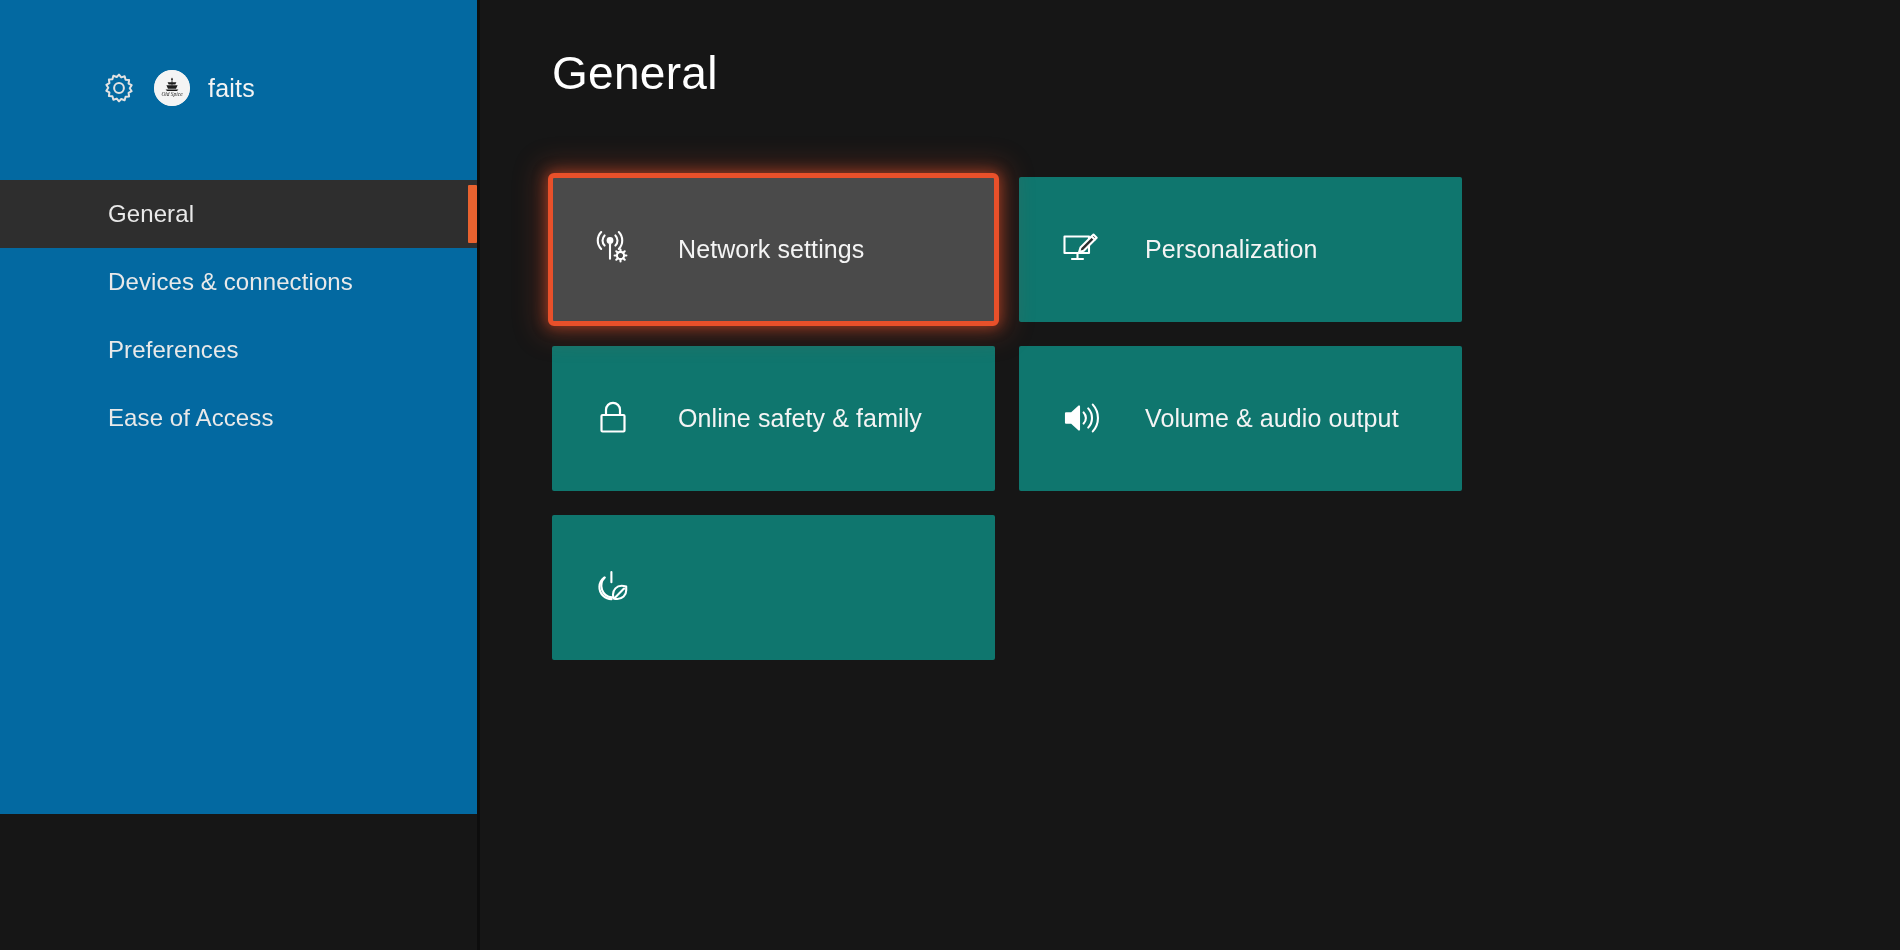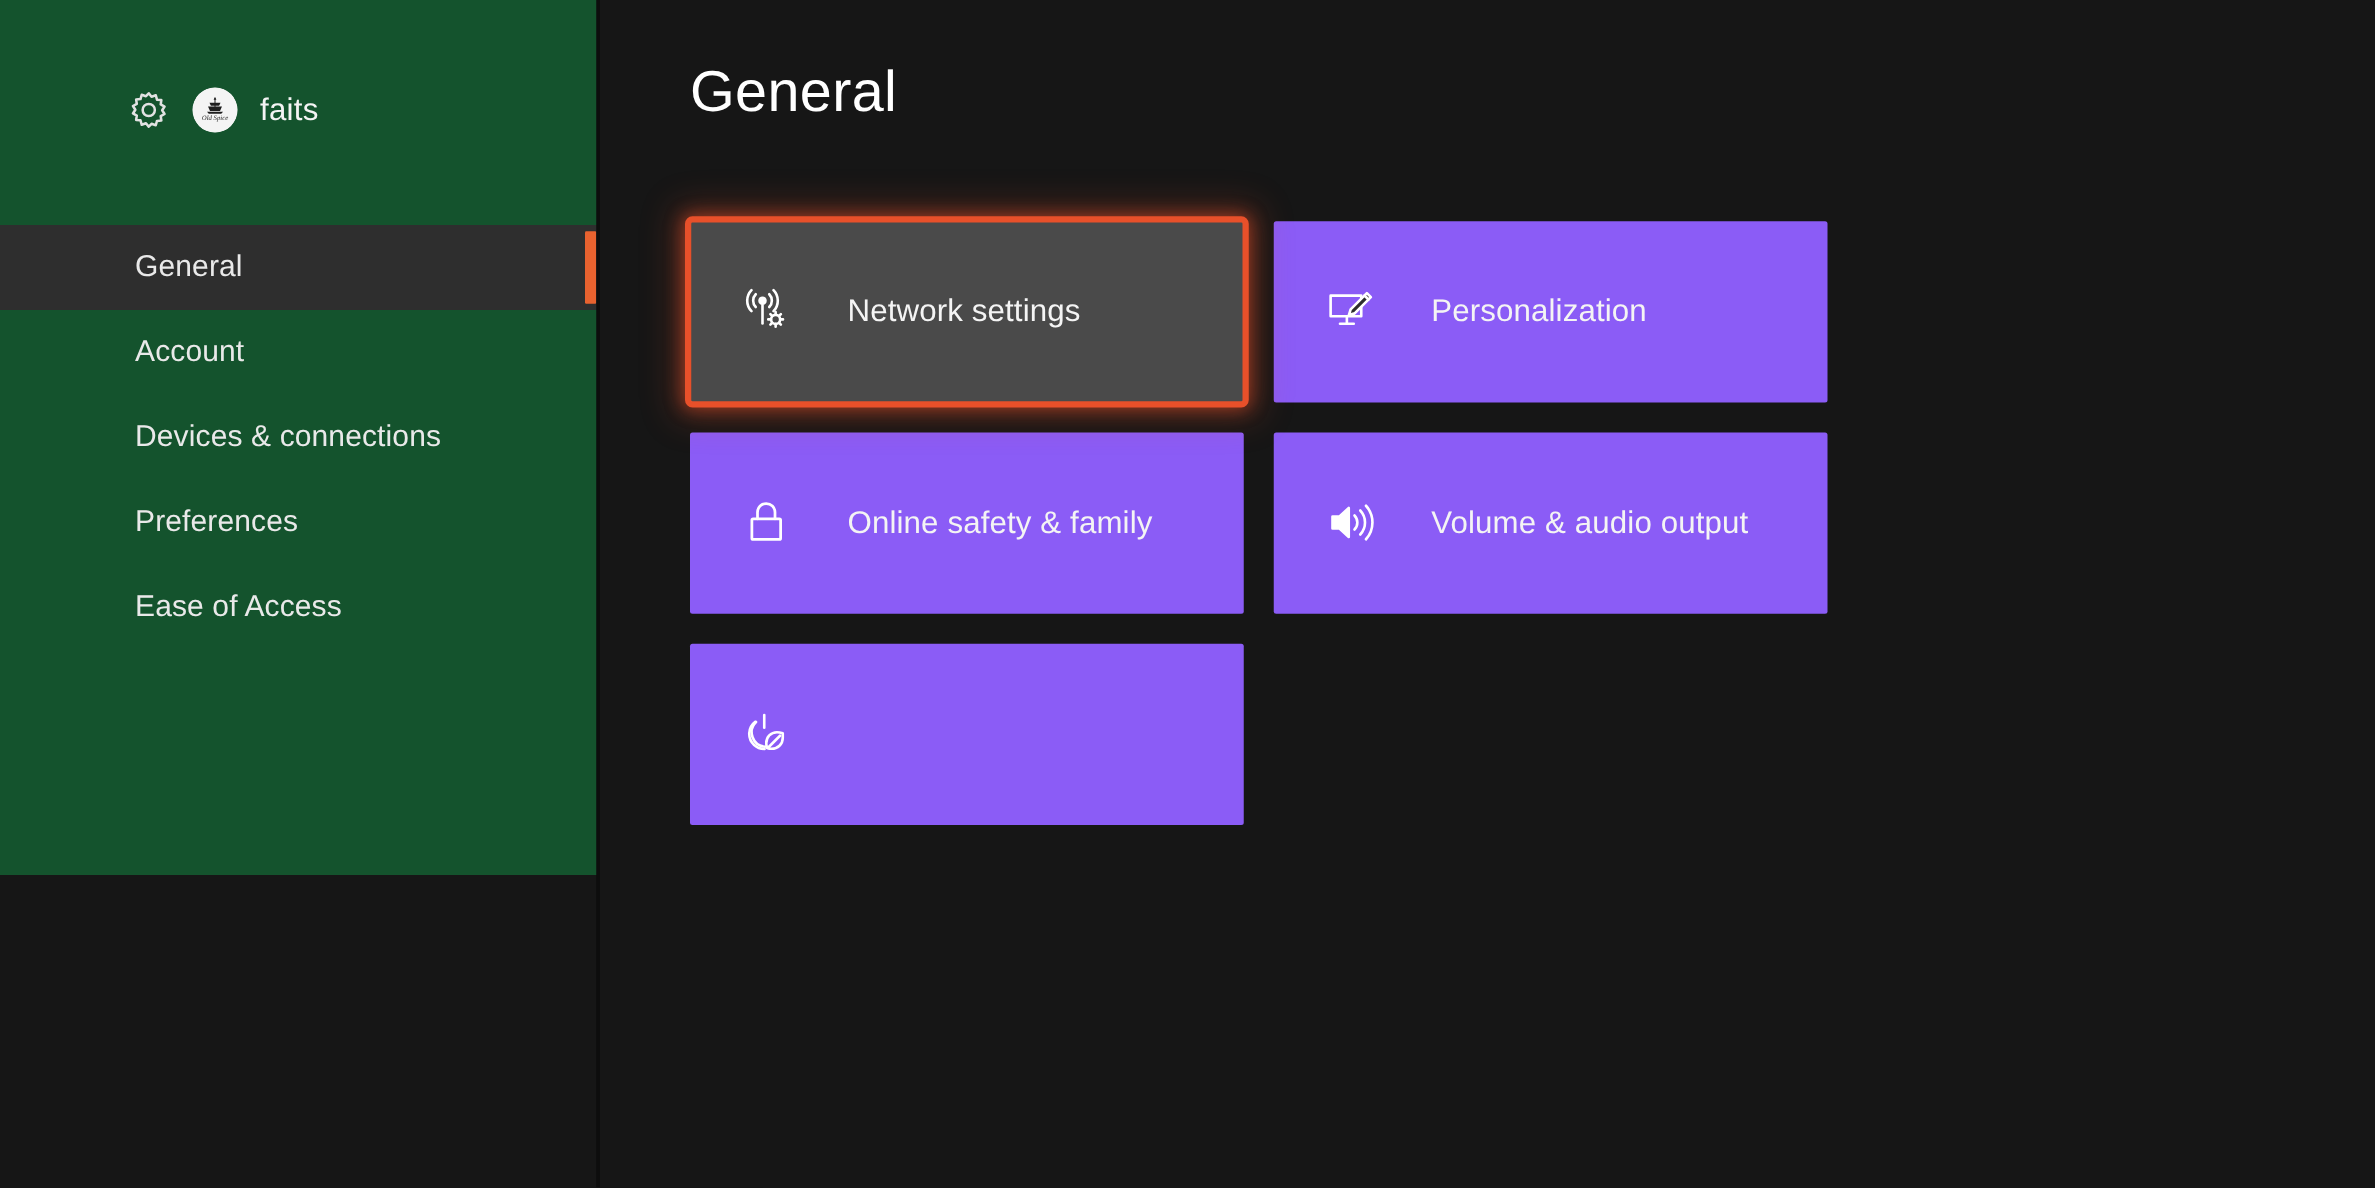--- a/index.html
+++ b/index.html
@@ -17,22 +17,22 @@
     width: 1900px;
     height: 950px;
     background: #161616;
     display: flex;
   }
 
   
   .sidebar {
     position: relative;
     width: 480px;
-    height: 700px;
-    background: #14532d;
+    height: 814px;
+    background: #0369a1;
     flex: 0 0 480px;
   }
 
   .sidebar-divider {
     position: absolute;
     top: 0;
     right: 0;
     width: 3px;
     height: 950px;
     background: #0d0d0d;
@@ -135,21 +135,21 @@
     grid-template-columns: 443px 443px;
     grid-auto-rows: 145px;
     column-gap: 14px;
     row-gap: 14px;
     width: 900px;
     gap: 24px;
   }
 
   .tile {
     position: relative;
-    background: #8b5cf6;
+    background: #0f766e;
     display: flex;
     align-items: center;
     padding-left: 38px;
     border-radius: 2px;
   }
 
   .tile.focused {
     background: #4a4a4a;
     outline: 5px solid #e8502a;
     outline-offset: -1px;
@@ -209,24 +209,20 @@
 
       <span class="profile-name">faits</span>
     </div>
 
     <nav class="nav-list">
       <div class="nav-item selected">
         <span>General</span>
         <span class="nav-indicator"></span>
       </div>
       <div class="nav-item">
-        <span>Account</span>
-
-      </div>
-      <div class="nav-item">
         <span>Devices &amp; connections</span>
 
       </div>
       <div class="nav-item">
         <span>Preferences</span>
 
       </div>
       <div class="nav-item">
         <span>Ease of Access</span>
 

